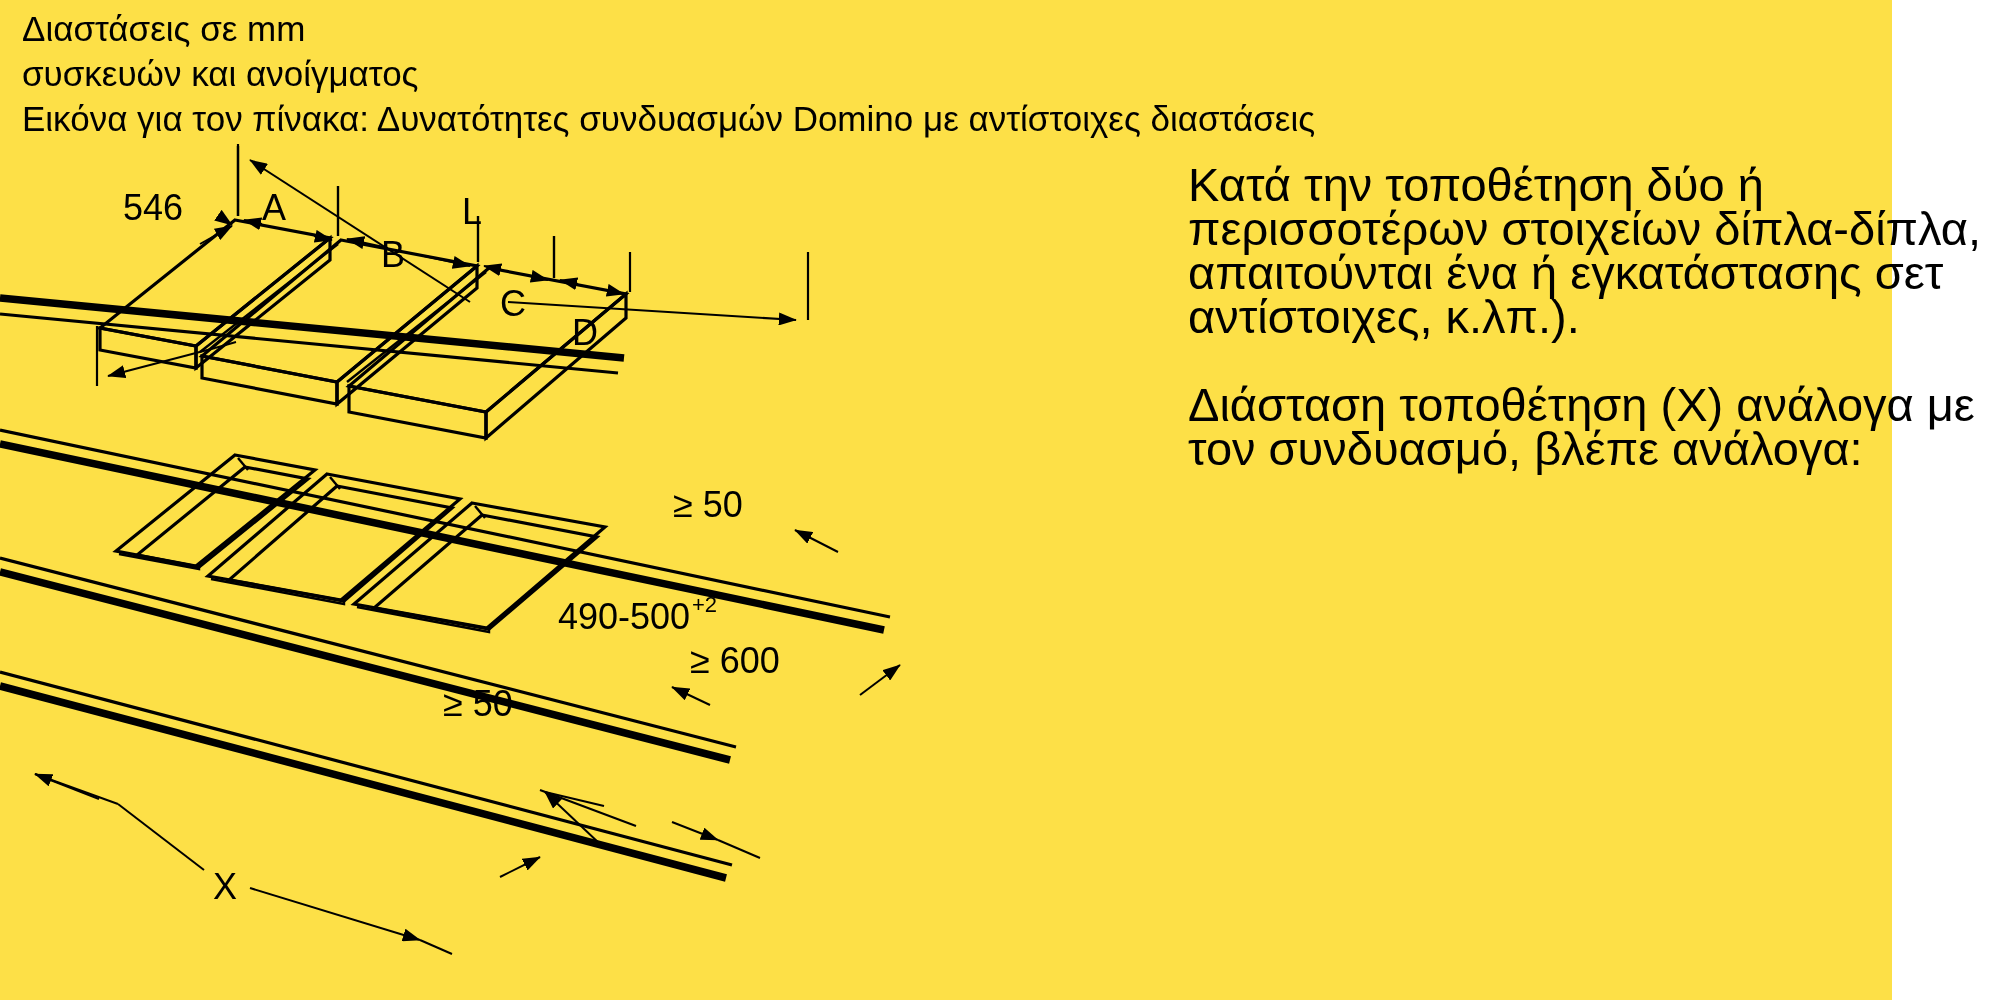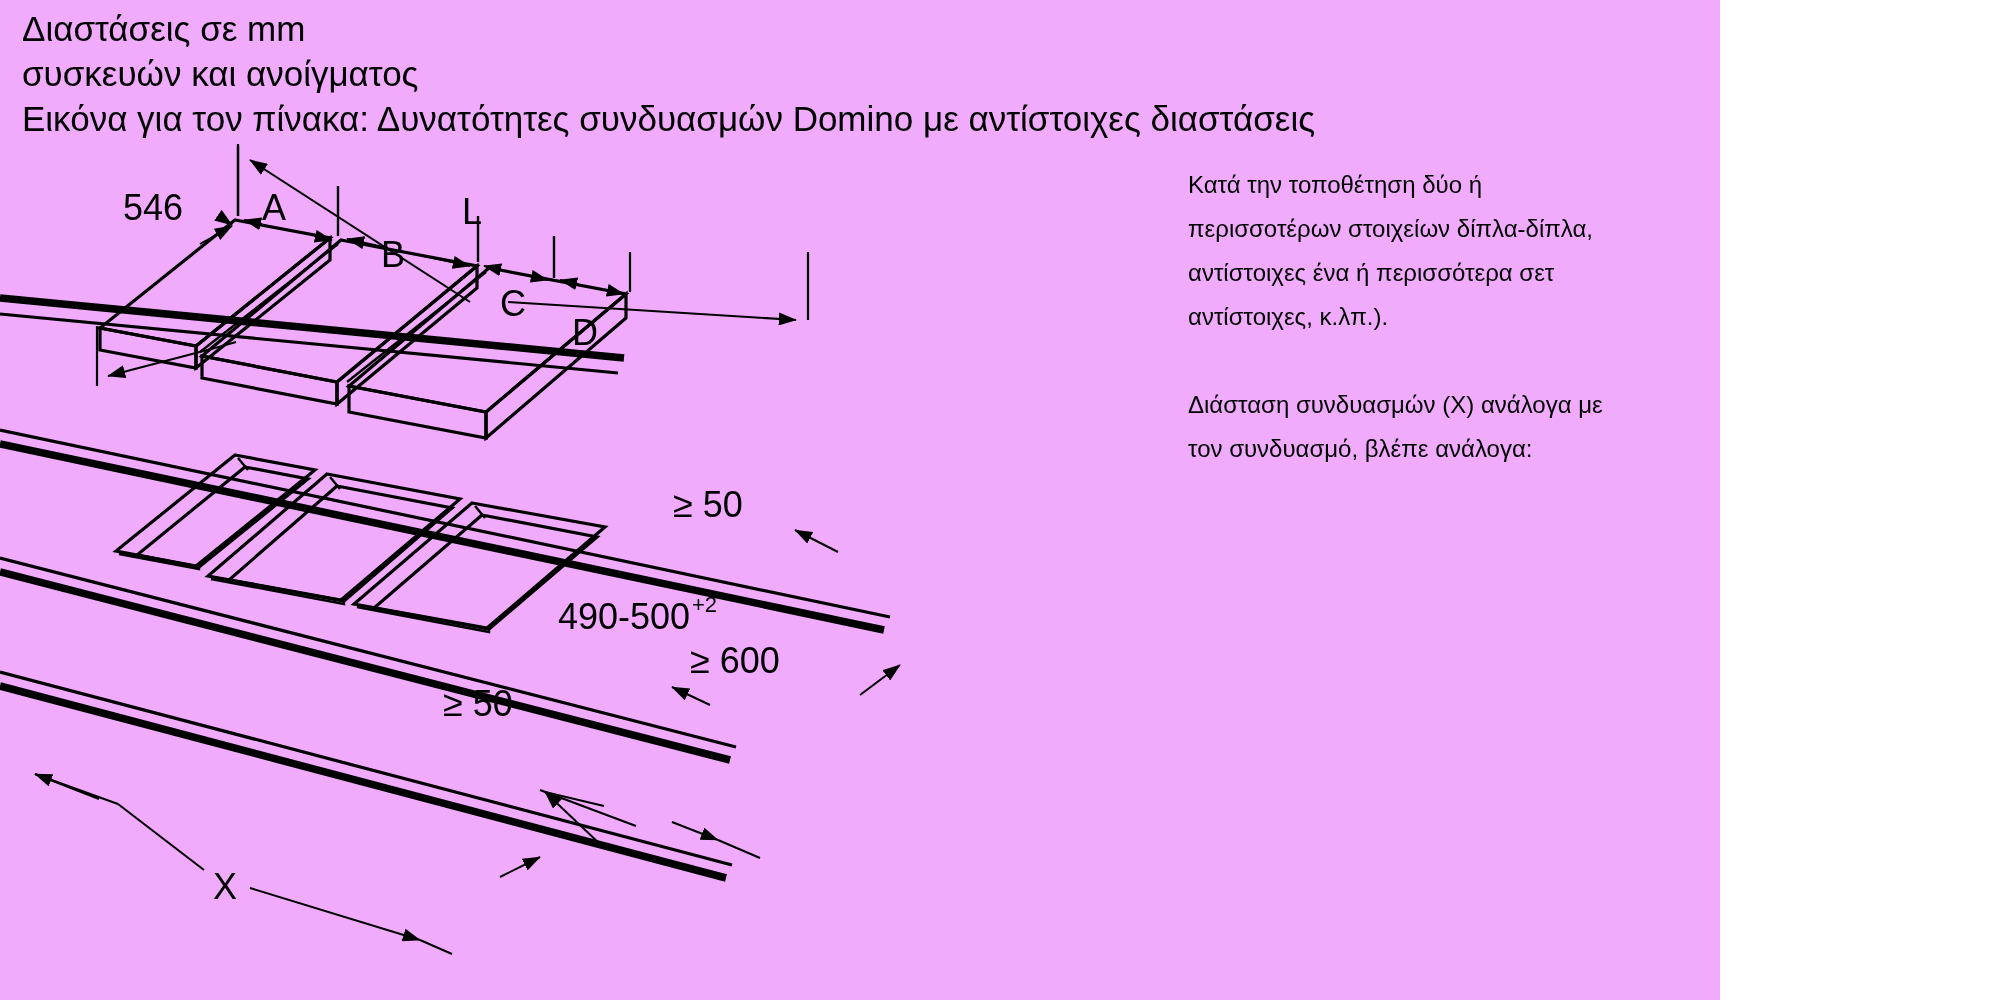--- a/index.html
+++ b/index.html
@@ -10,23 +10,23 @@
   body {
     width: 2000px;
     height: 1000px;
     font-family: "Liberation Sans", sans-serif;
     color: #000000;
     overflow: hidden;
     position: relative;
   }
   #page {
     position: relative;
-    width: 1720px;
+    width: 1892px;
     height: 1000px;
-    background: #f0abfc;
+    background: #fde047;
   }
 
   
   .header-block {
     position: absolute;
     left: 22px;
     top: 6px;
     width: 1810px;
   }
   .header-line {
@@ -38,21 +38,21 @@
   }
 
   
   .side-col {
     position: absolute;
     left: 1188px;
     top: 163px;
     width: 790px;
   }
   .side-para {
-    font-size: 24px;
+    font-size: 47px;
     line-height: 44px;
     color: #000;
   }
   .side-para + .side-para {
     margin-top: 44px;
   }
   .side-para .ln { display: block; white-space: nowrap; }
 
   
   #drawing {
@@ -89,25 +89,25 @@
   <div class="header-block">
     <div class="header-line">Διαστάσεις σε mm</div>
     <div class="header-line">συσκευών και ανοίγματος</div>
     <div class="header-line">Εικόνα για τον πίνακα: Δυνατότητες συνδυασμών Domino με αντίστοιχες διαστάσεις</div>
   </div>
 
   <div class="side-col">
     <div class="side-para">
       <span class="ln">Κατά την τοποθέτηση δύο ή</span>
       <span class="ln">περισσοτέρων στοιχείων δίπλα-δίπλα,</span>
-      <span class="ln">αντίστοιχες ένα ή περισσότερα σετ</span>
+      <span class="ln">απαιτούνται ένα ή εγκατάστασης σετ</span>
       <span class="ln">αντίστοιχες, κ.λπ.).</span>
     </div>
     <div class="side-para">
-      <span class="ln">Διάσταση συνδυασμών (Χ) ανάλογα με</span>
+      <span class="ln">Διάσταση τοποθέτηση (Χ) ανάλογα με</span>
       <span class="ln">τον συνδυασμό, βλέπε ανάλογα:</span>
     </div>
   </div>
 
   <div id="drawing">
     <svg width="1180" height="880" viewBox="0 0 1180 880" xmlns="http://www.w3.org/2000/svg">
       <defs>
         <marker id="ah" viewBox="0 0 12 9" refX="11.4" refY="4.5" markerWidth="12" markerHeight="9" orient="auto-start-reverse" markerUnits="userSpaceOnUse">
           <path d="M0,0 L12,4.5 L0,9 z" fill="#000"></path>
         </marker>

